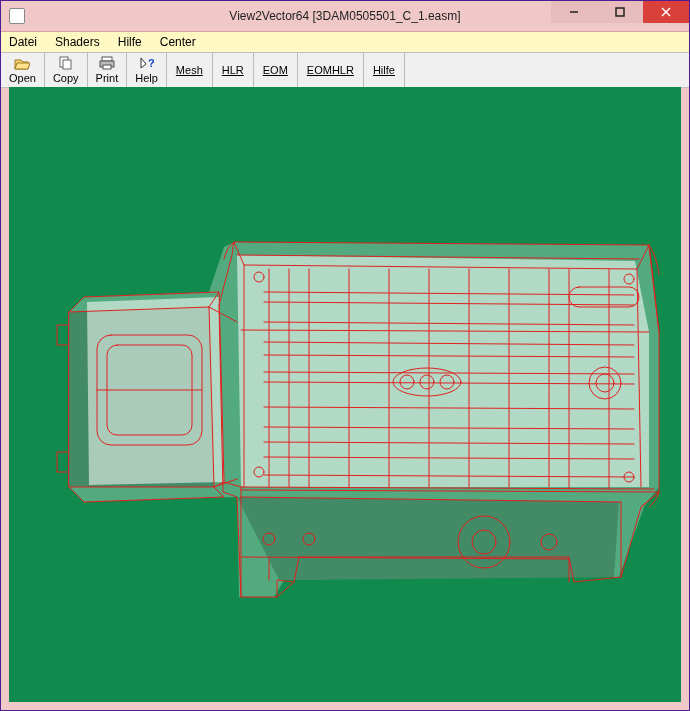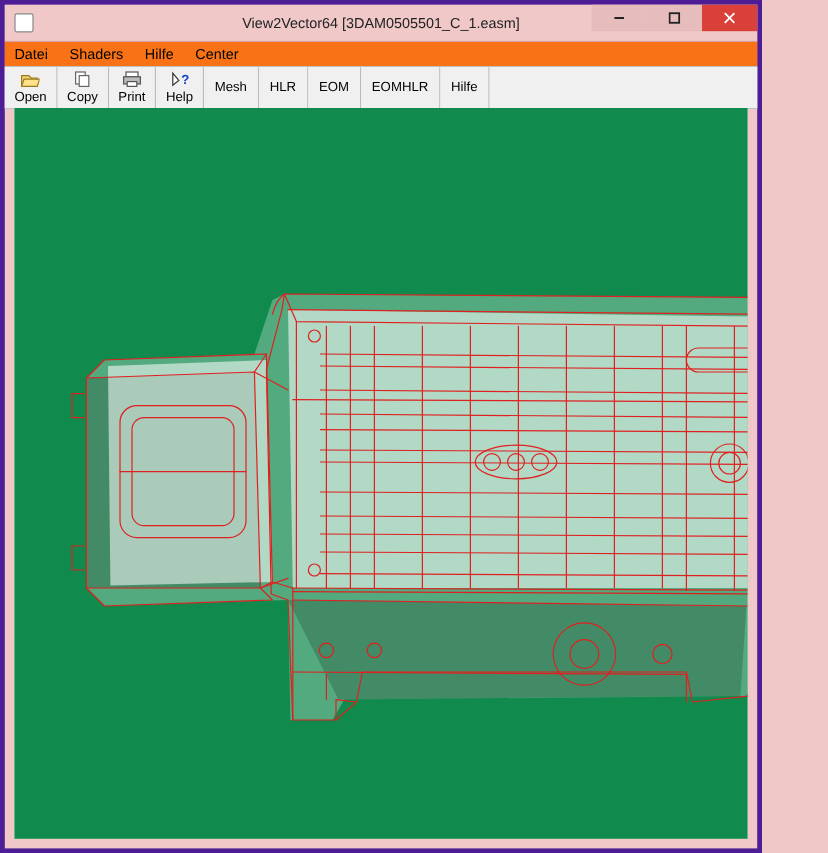--- a/index.html
+++ b/index.html
@@ -7,24 +7,24 @@
     padding: 0;
     width: 690px;
     height: 711px;
     font-family: "Segoe UI", Tahoma, sans-serif;
     font-size: 12px;
     background: #f0c8c8;
     overflow: hidden;
   }
   .window {
     position: relative;
-    width: 635px;
+    width: 690px;
     height: 711px;
     box-sizing: border-box;
-    border: 4px solid #4c1d95;
+    border: 1px solid #4c1d95;
     background: #f0c8c8;
   }
   
   .titlebar {
     height: 30px;
     background: #f0c8c8;
     display: flex;
     align-items: center;
     position: relative;
   }
@@ -68,21 +68,21 @@
   }
   .win-btn.close {
     background: #d9403a;
     color: #fff;
   }
   .win-btn svg { display: block; }
 
   
   .menubar {
     height: 20px;
-    background: #f97316;
+    background: #fef9c3;
     border-top: 1px solid #d8a0a0;
     display: flex;
     align-items: center;
     padding-left: 6px;
     gap: 14px;
     font-size: 12px;
     color: #000;
   }
   .menubar .menu-item {
     cursor: default;
@@ -118,20 +118,21 @@
     align-items: center;
     justify-content: center;
   }
   .tool-btn .label {
     height: 14px;
     line-height: 14px;
   }
   .tool-btn.textonly {
     flex-direction: row;
     padding: 0 9px;
+    text-decoration: underline;
   }
   .toolbar-fill {
     flex: 1;
     background: #f0f0f0;
     border-right: none;
   }
 
   
   .viewport-wrap {
     position: absolute;

